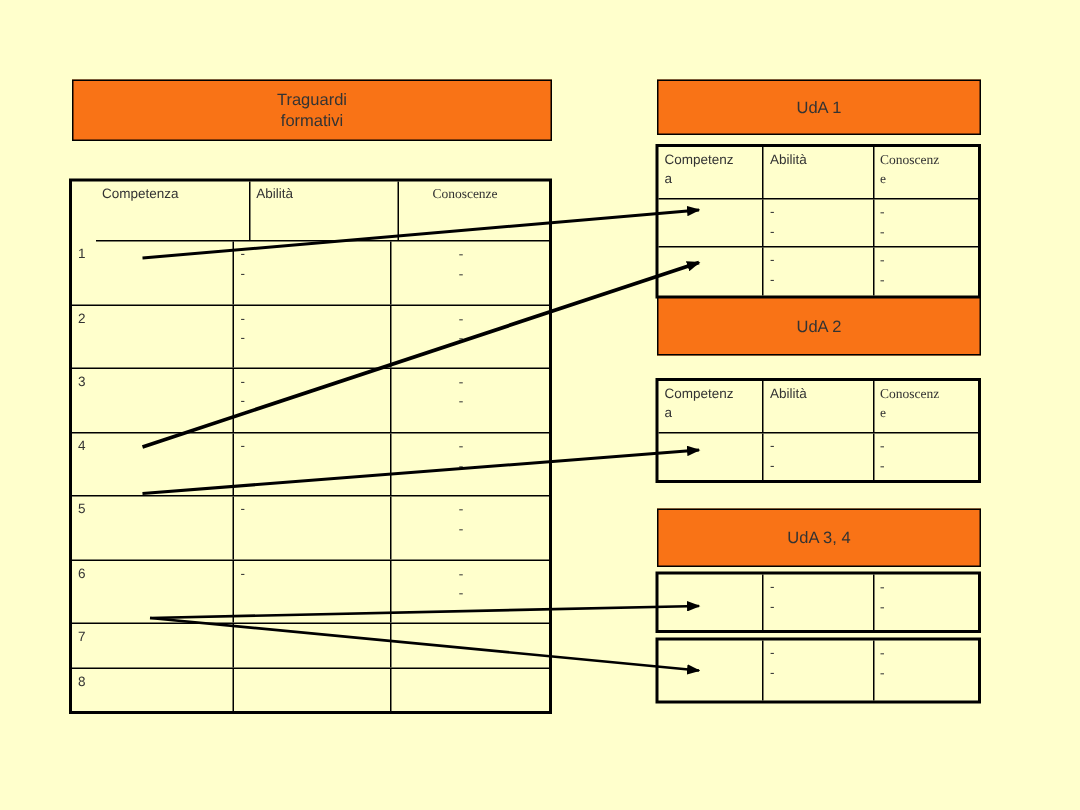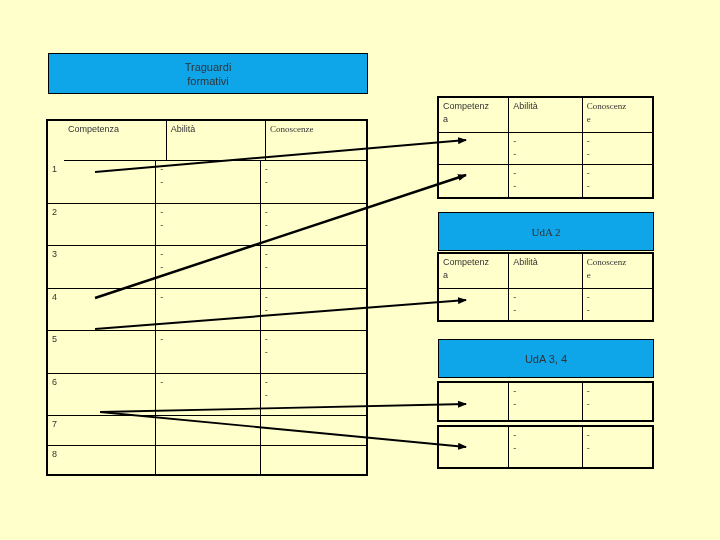--- a/index.html
+++ b/index.html
@@ -18,21 +18,21 @@
   #slide {
     position: absolute;
     left: 0; top: 0;
     width: 720px;
     height: 540px;
   }
 
   
   .cyan-box {
     position: absolute;
-    background: #0ea5e9;
+    background: #f97316;
     border: 1px solid #000000;
     box-sizing: border-box;
     display: flex;
     align-items: center;
     justify-content: center;
     text-align: center;
     color: #333333;
     font-size: 11px;
     line-height: 14px;
   }
@@ -63,21 +63,21 @@
     line-height: 13px;
     color: #333333;
     overflow: hidden;
     white-space: pre-line;
   }
   .tbl .cell:last-child { border-right: none; font-family: Liberation Serif, serif; }
 
   
   #tbl-left .c0 { width: 109px; }
   #tbl-left .c1 { width: 105px; }
-  #tbl-left .c2 { width: 106px; }
+  #tbl-left .c2 { width: 106px; text-align: center; }
 
   
   .tbl-right .c0 { width: 71px; }
   .tbl-right .c1 { width: 74px; }
   .tbl-right .c2 { width: 70px; }
 
   .hdr-row .cell { font-size: 9px; }
 
   
   #connectors {
@@ -150,20 +150,23 @@
       <div class="cell c1"></div>
       <div class="cell c2"></div>
     </div>
     <div class="row">
       <div class="cell c0">8</div>
       <div class="cell c1"></div>
       <div class="cell c2"></div>
     </div>
   </div>
 
+  <div class="cyan-box" id="title-uda1" style="left:438px; top:53px; width:216px; height:37px;">
+    <span class="cb-text">UdA 1</span>
+  </div>
 
   <div class="tbl tbl-right" id="tbl-uda1" style="left:437px; top:96px; width:217px; height:103px;">
     <div class="row hdr-row" style="height:31px;">
       <div class="cell c0">Competenz
 a</div>
       <div class="cell c1">Abilità</div>
       <div class="cell c2">Conoscenz
 e</div>
     </div>
     <div class="row">
@@ -175,21 +178,21 @@
     </div>
     <div class="row">
       <div class="cell c0"></div>
       <div class="cell c1">-
 -</div>
       <div class="cell c2">-
 -</div>
     </div>
   </div>
 
-  <div class="cyan-box" id="title-uda2" style="left:438px; top:212px; width:216px; height:39px;font-family:Liberation Serif, serif;">
+  <div class="cyan-box" id="title-uda2" style="left:438px; top:198px; width:216px; height:39px;">
     <span class="cb-text">UdA 2</span>
   </div>
 
   <div class="tbl tbl-right" id="tbl-uda2" style="left:437px; top:252px; width:217px; height:70px;">
     <div class="row hdr-row" style="height:31px;">
       <div class="cell c0">Competenz
 a</div>
       <div class="cell c1">Abilità</div>
       <div class="cell c2">Conoscenz
 e</div>

